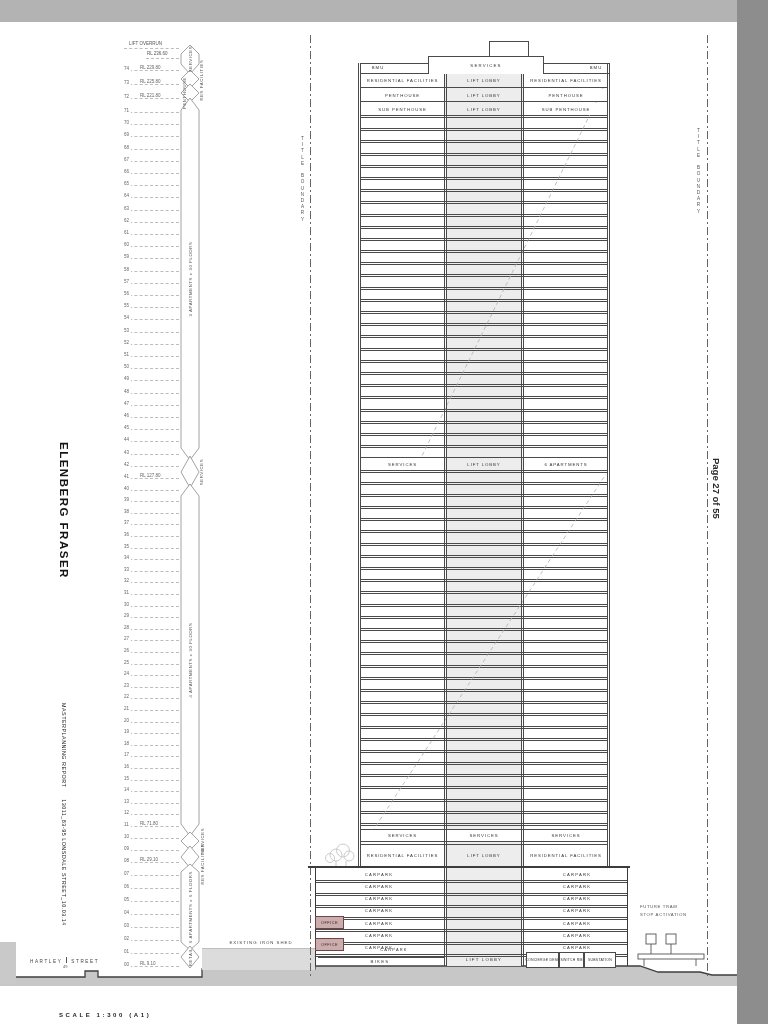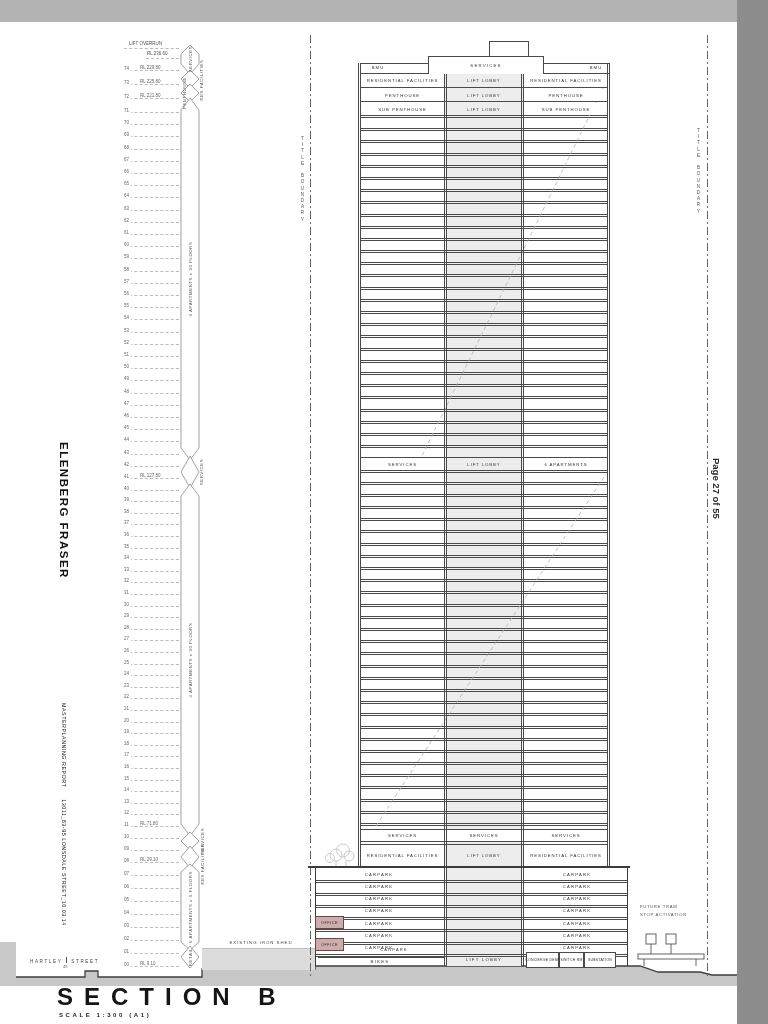--- a/index.html
+++ b/index.html
@@ -509,18 +509,17 @@
 
   <div class="t" style="left:30px;top:957px;font-size:4.6px;letter-spacing:1.6px;color:#444;">
     <span>HARTLEY</span><span style="display:inline-block;width:1px;height:6px;background:#555;margin:0 4px;"></span><span>STREET</span>
   </div>
   <div class="t" style="left:63px;top:964px;font-size:4px;color:#555;">49</div>
 
   <div class="vside" style="left:58px;top:442px;font-size:11.5px;font-weight:bold;letter-spacing:1.5px;color:#141414;">ELENBERG FRASER</div>
   <div class="vside" style="left:61px;top:703px;font-size:5.4px;letter-spacing:.5px;color:#222;white-space:pre;">MASTERPLANNING REPORT      13011_83-95 LONSDALE STREET_10.03.14</div>
   <div class="vside" style="left:711px;top:458px;font-size:9.5px;font-weight:bold;color:#2a2a2a;">Page 27 of 55</div>
 
-  <div class="t" style="left:57px;top:983px;font-size:24px;font-weight:700;letter-spacing:11px;color:#151515;">SECTION B</div>
   <div class="t" style="left:59px;top:1012px;font-size:6px;font-weight:bold;letter-spacing:2.6px;color:#222;">SCALE 1:300 (A1)</div>
 
   <div class="edge" style="left:0;top:0;width:737px;height:22px;background:#b3b3b3;"></div>
   <div class="edge" style="left:737px;top:0;width:31px;height:1024px;background:#8d8d8d;"></div>
 </div>
 
 </body></html>

